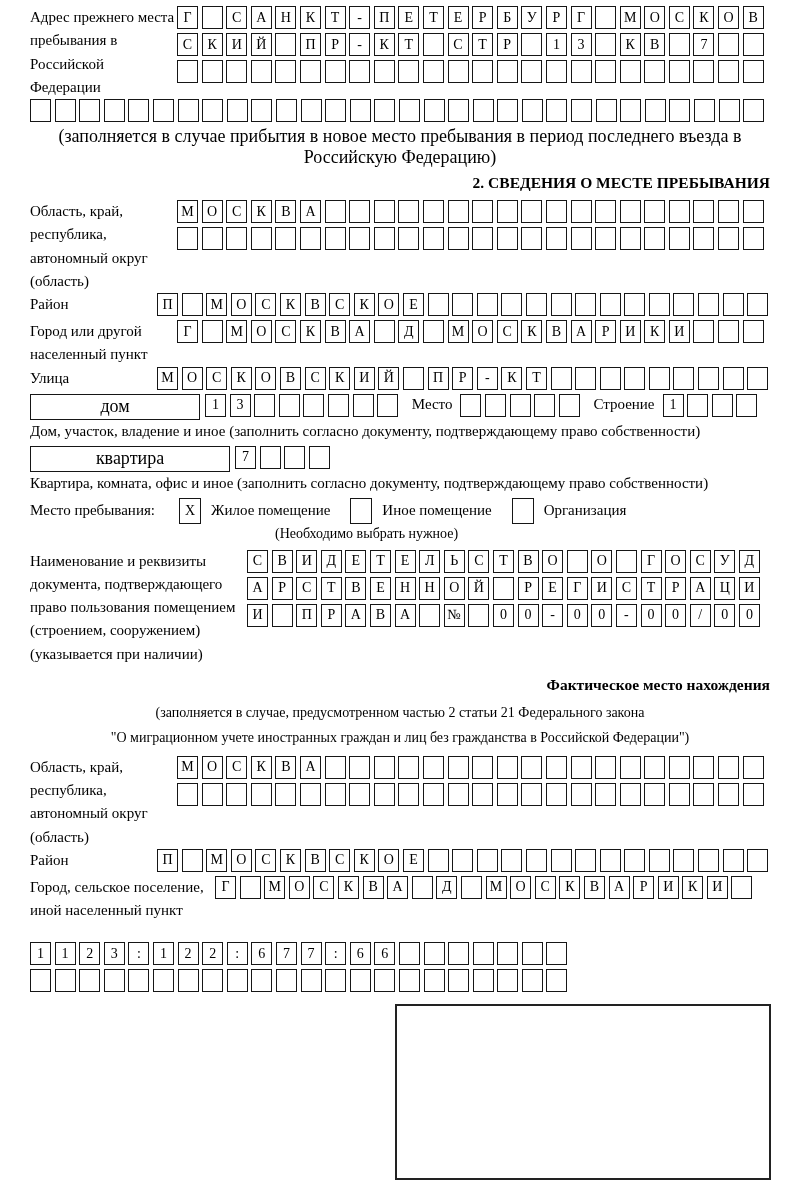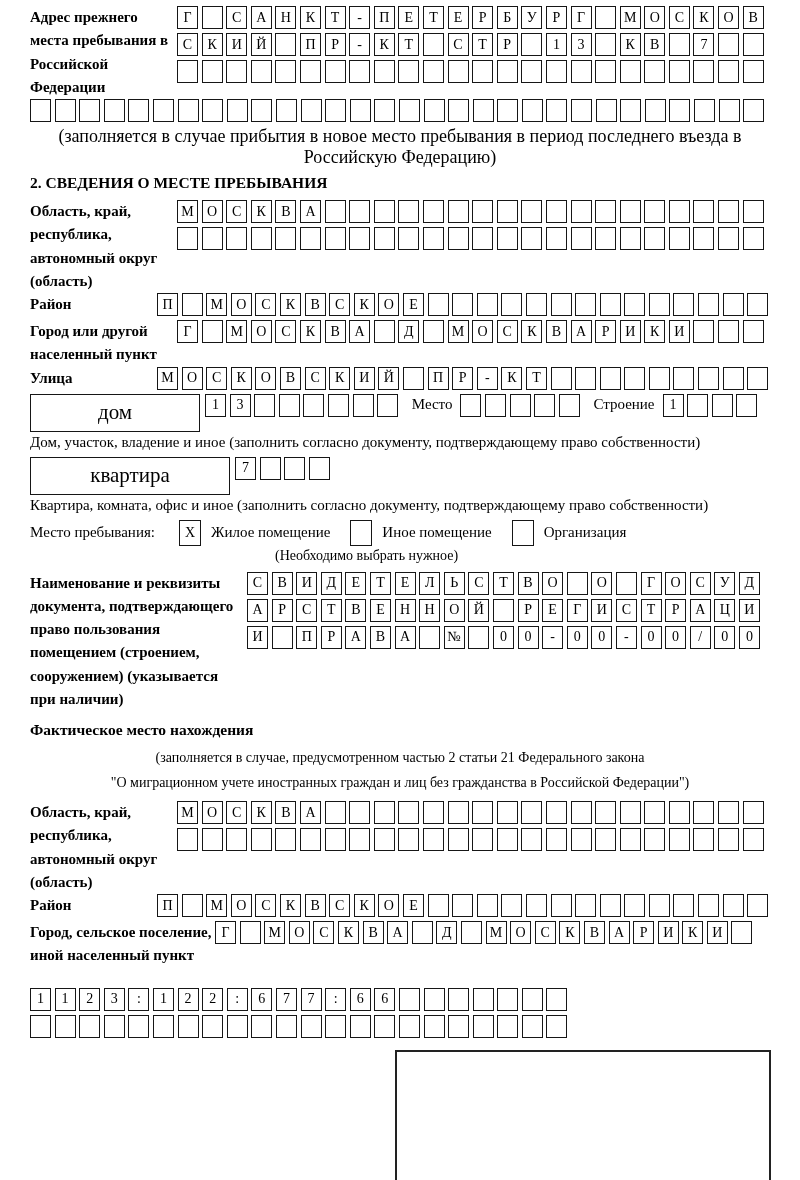--- a/index.html
+++ b/index.html
@@ -7,42 +7,42 @@
   body {
     width:800px; height:1180px; overflow:hidden;
     font-family:"Liberation Serif","DejaVu Serif",serif;
     color:#000; font-size:15px;
   }
   .page { padding:6px 30px 0 30px; }
 
   .title-line { text-align:right; padding:20px 0 12px 0; font-size:15.5px; }
 
   .frow { display:flex; align-items:flex-start; }
-  .flabel { flex:none; line-height:1.55;font-weight:bold; }
+  .flabel { flex:none; line-height:1.55; }
   .w147 { width:147px; } .w127 { width:127px; } .w185 { width:185px; }
   .w197 { width:197px; } .w217 { width:217px; }
   .rows { flex:1; min-width:0; }
 
   .boxrow { display:flex; margin-bottom:4px; }
   .cell {
     flex:none; display:inline-flex; align-items:center; justify-content:center;
     width:21px; height:23px; border:1.5px solid #161616; margin-right:3.6px;
     font-size:14px;
   }
   .tallcell { height:26px; width:22px; }
 
   .note-c { text-align:center; font-size:18px; margin:2px 0 6px 0; }
-  .hdr { text-align:left; font-weight:bold; font-size:15.5px; margin:4px 0 8px 0; }
+  .hdr { text-align:right; font-weight:bold; font-size:15.5px; margin:4px 0 8px 0; }
 
   .minh78 { min-height:78px; }
   .caption { font-size:15px; margin:1px 0 6px 0; }
 
   .wide-rect {
     flex:none; display:inline-flex; align-items:center; justify-content:center;
-    height:38px; border:1.5px solid #161616; margin-right:5px; font-size:21px;
+    height:26px; border:1.5px solid #161616; margin-right:5px; font-size:18px;
   }
   .rect170 { width:170px; } .rect200 { width:200px; }
   .inline-lbl { flex:none; margin:2px 8px 0 10px; }
 
   .stay-row { display:flex; align-items:center; margin:6px 0 2px 0; }
   .stay-row .cb { margin:0 10px 0 10px; }
   .stay-lbl { margin-right:14px; }
   .opt-lbl { margin-right:10px; }
 
   .fact-note { text-align:center; font-size:14px; margin:0 0 4px 0; line-height:1.5; }

